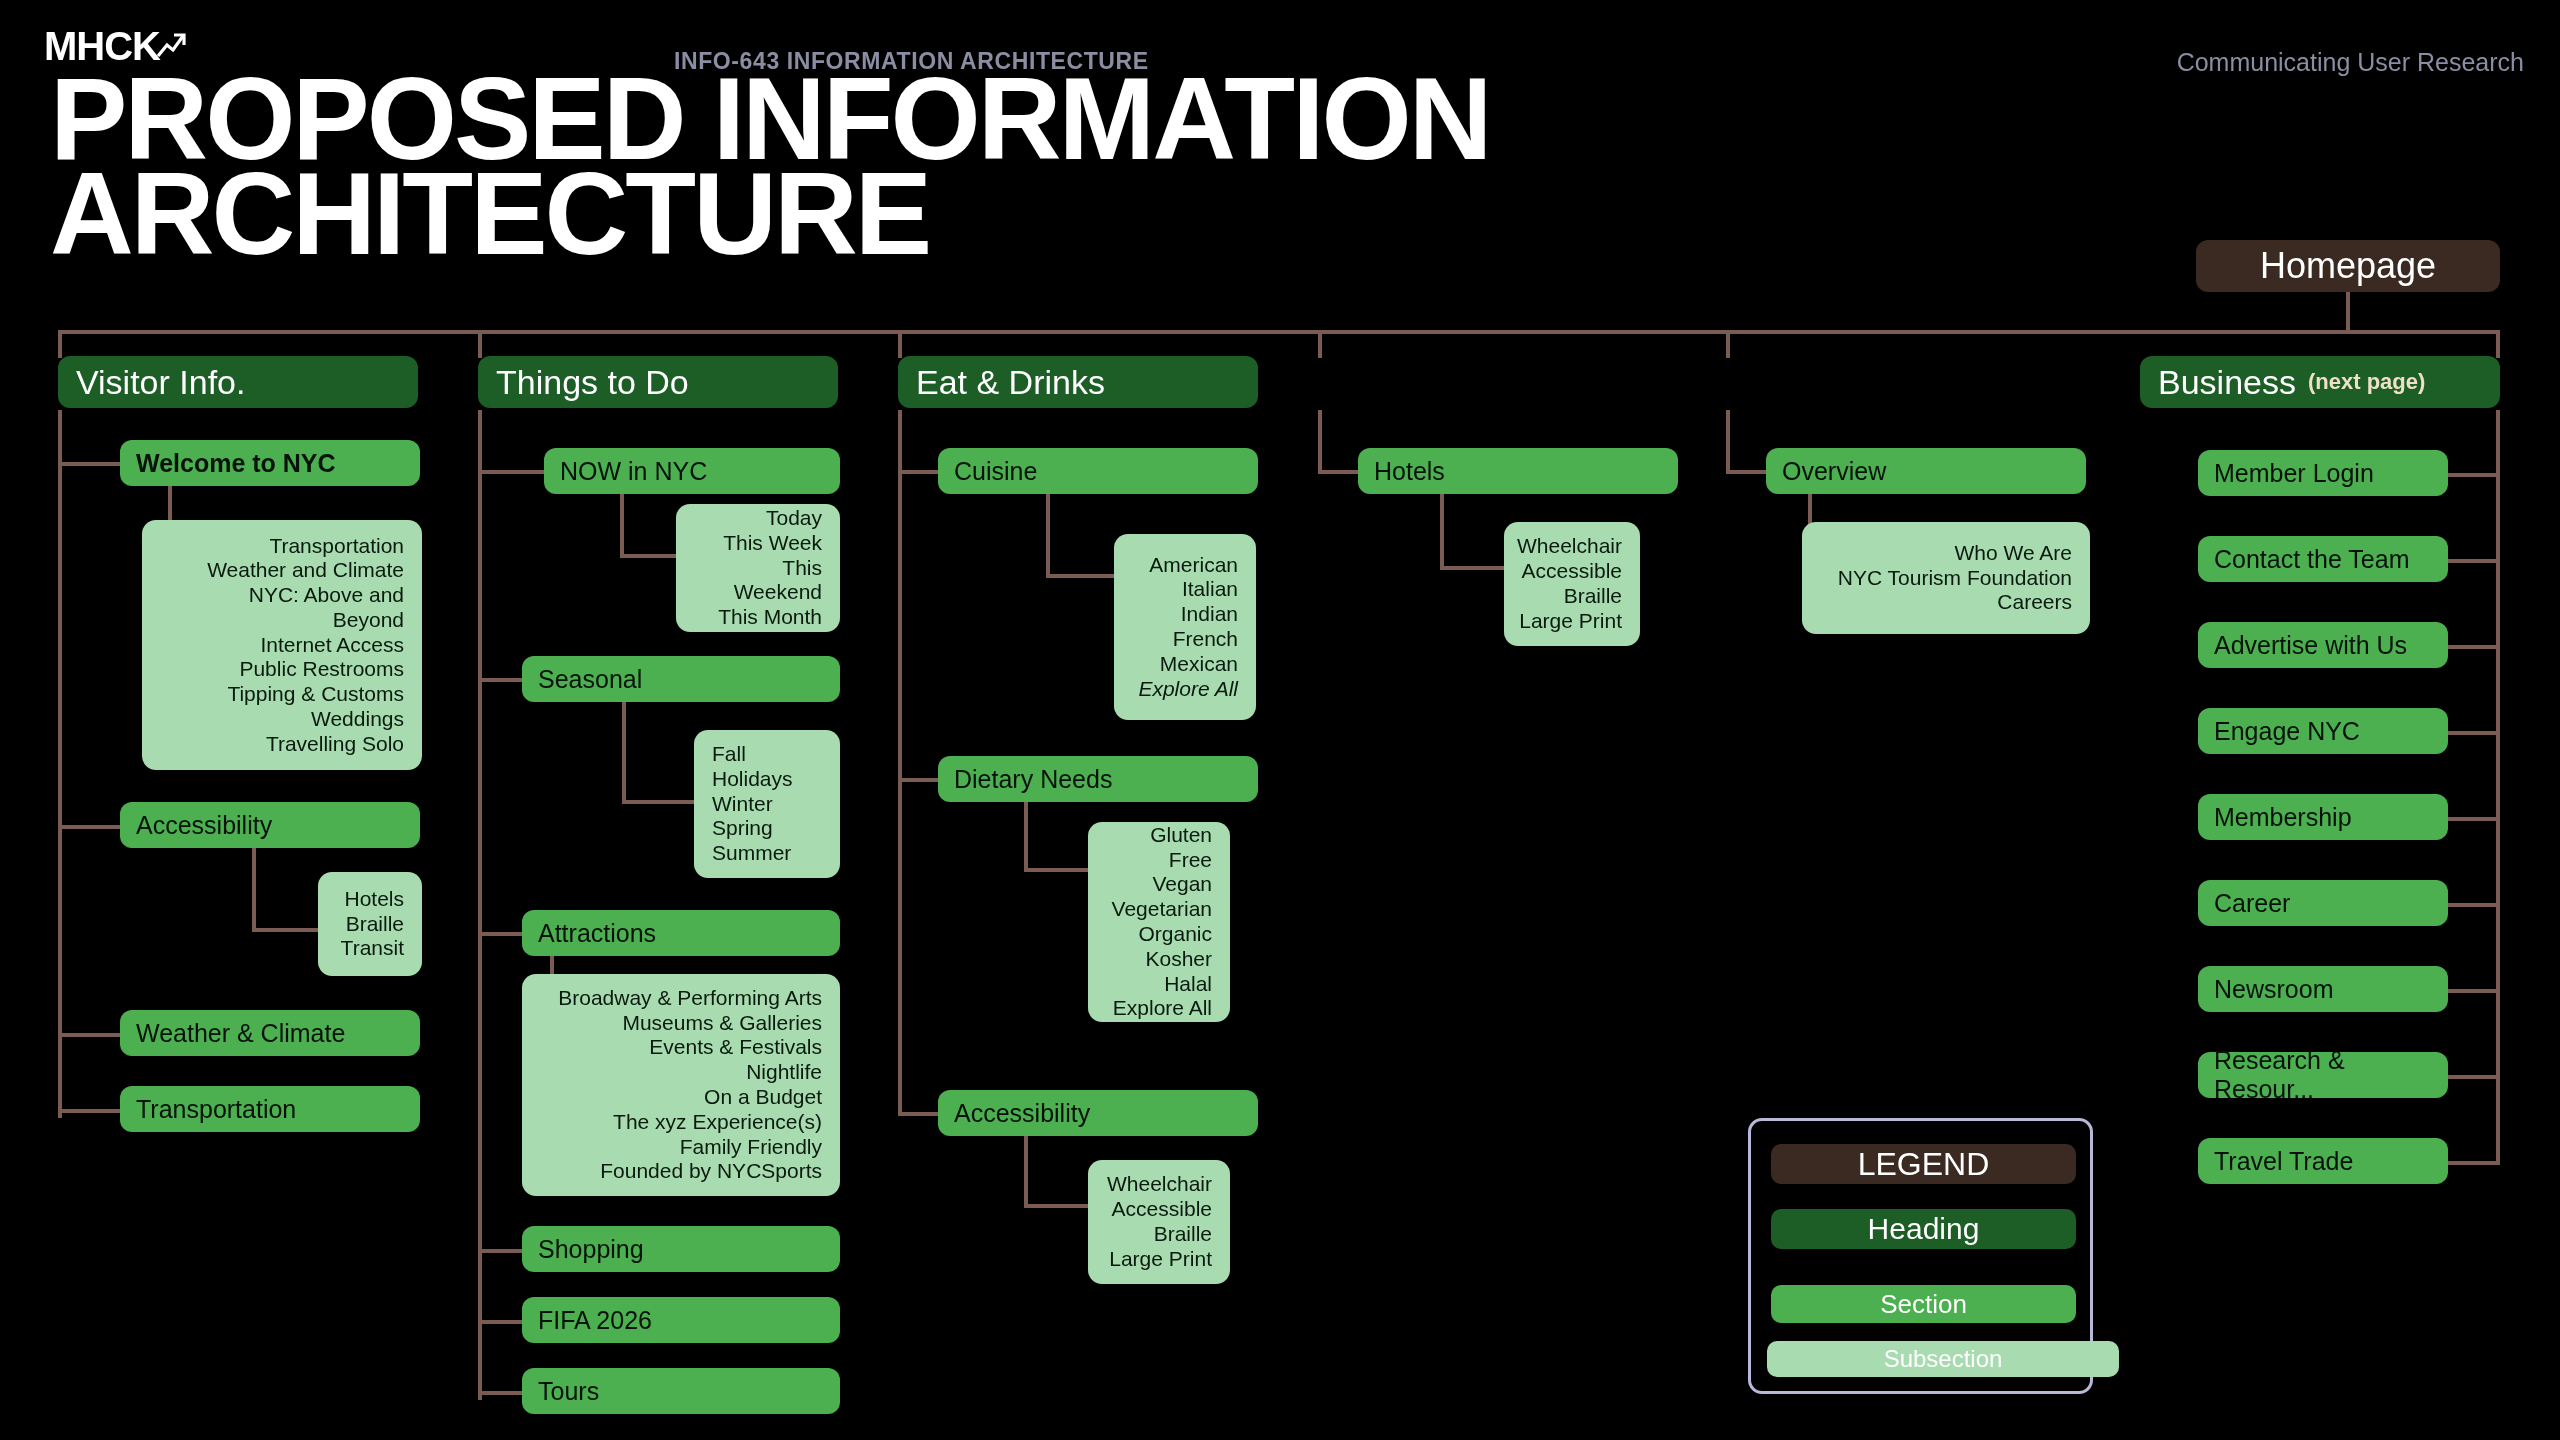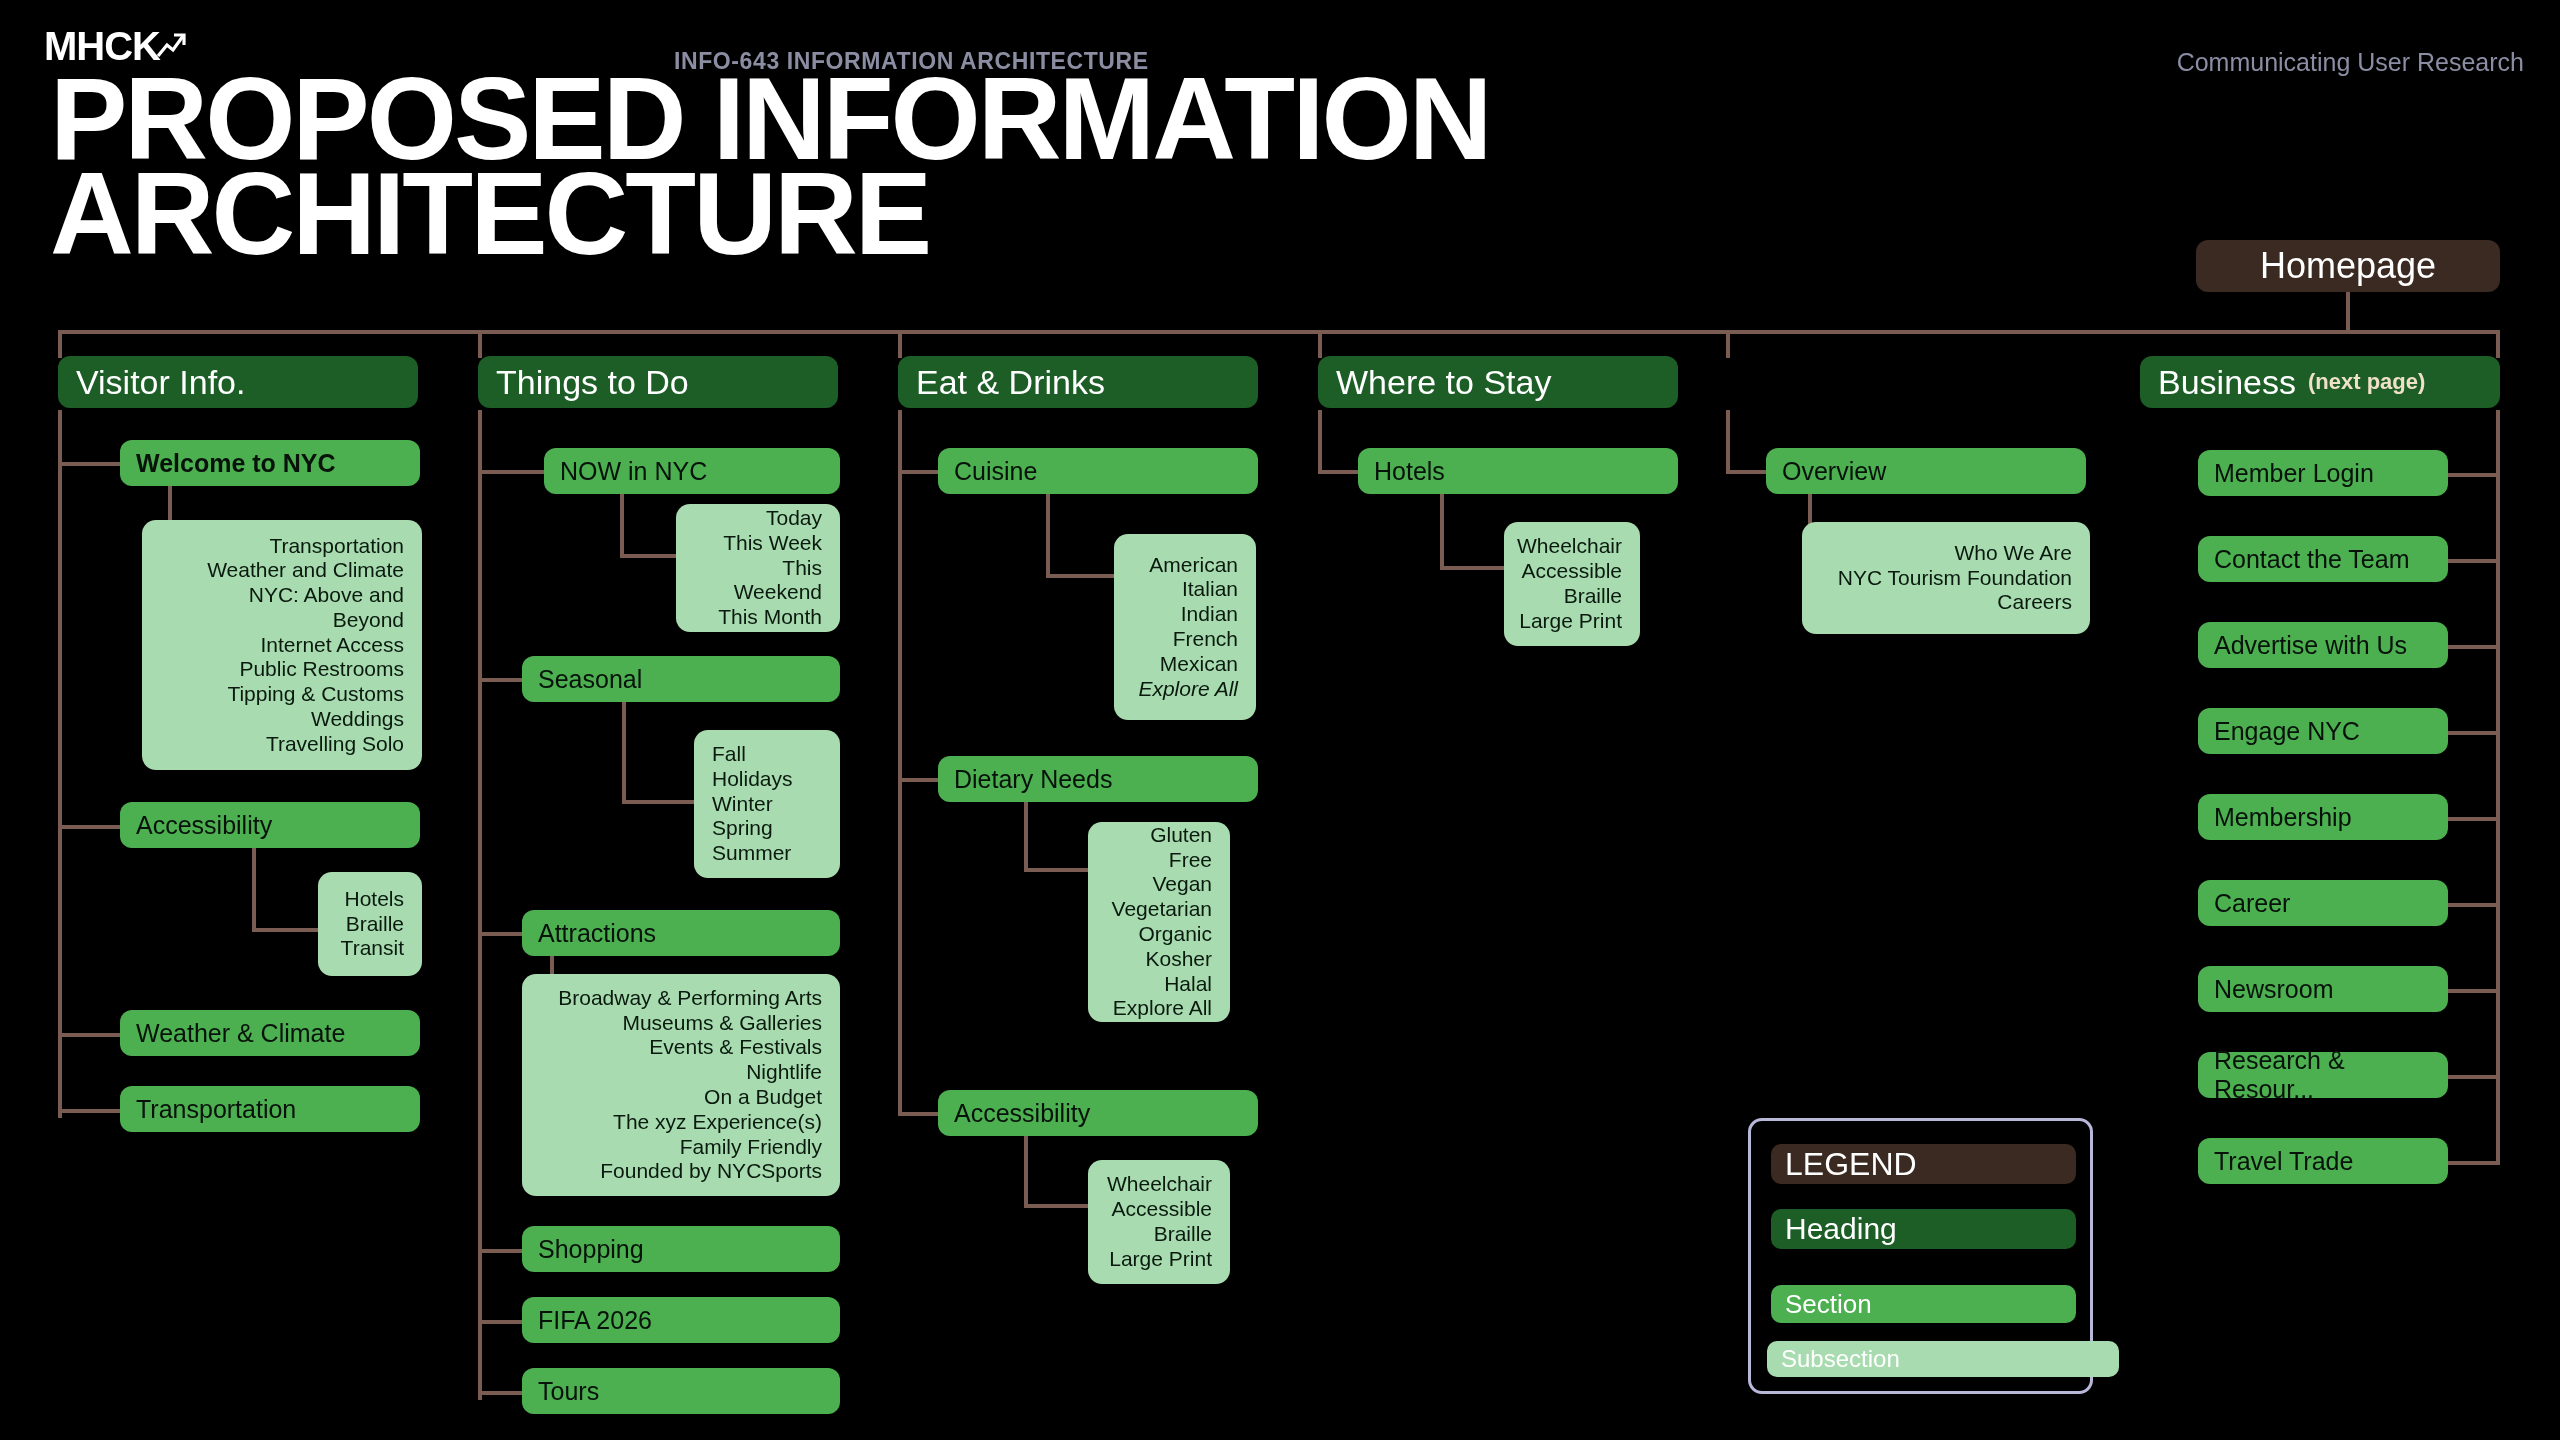--- a/index.html
+++ b/index.html
@@ -30,21 +30,21 @@
   .subsection.left{justify-content:flex-start;text-align:left;}
   .subsection .it{font-style:italic;}
 
   
   .ln{position:absolute;background:#7a5c53;}
   .lnv{width:4px;}
   .lnh{height:4px;}
 
   
   .legend{position:absolute;border:3px solid #b8b8d8;border-radius:14px;background:#000;box-sizing:border-box;}
-  .legend-row{position:absolute;border-radius:10px;display:flex;align-items:center;justify-content:flex-start;padding:0 14px;color:#fff;box-sizing:border-box;}
+  .legend-row{position:absolute;border-radius:10px;display:flex;align-items:center;justify-content:center;padding:0 14px;color:#fff;box-sizing:border-box;}
   .lg0{background:#3b2a22;font-size:32px;}
   .lg1{background:#1c5e26;font-size:30px;}
   .lg2{background:#4caf50;font-size:26px;margin-top:10px;}
   .lg3{background:#a8dcb0;font-size:24px;}
 </style>
 </head>
 <body>
 
 <div id="stage">
 
@@ -189,23 +189,20 @@
   <div class="ln lnh" style="left:898px;top:1112px;width:42px;height:4px;"></div>
   <div class="box section" style="left:938px;top:1090px;width:320px;height:46px;">
     <span>Accessibility</span>
   </div>
   <div class="ln lnv" style="left:1024px;top:1136px;width:4px;height:72px;"></div>
   <div class="ln lnh" style="left:1024px;top:1204px;width:68px;height:4px;"></div>
   <div class="box subsection" style="left:1088px;top:1160px;width:142px;height:124px;">
     <span>Wheelchair<br>Accessible<br>Braille<br>Large Print</span>
   </div>
 
-  <div class="box heading" style="left:1318px;top:356px;width:360px;height:52px;">
-    <span>Where to Stay</span>
-  </div>
   <div class="ln lnh" style="left:1318px;top:470px;width:42px;height:4px;"></div>
   <div class="box section" style="left:1358px;top:448px;width:320px;height:46px;">
     <span>Hotels</span>
   </div>
   <div class="ln lnv" style="left:1440px;top:494px;width:4px;height:76px;"></div>
   <div class="ln lnh" style="left:1440px;top:566px;width:68px;height:4px;"></div>
   <div class="box subsection" style="left:1504px;top:522px;width:136px;height:124px;">
     <span>Wheelchair<br>Accessible<br>Braille<br>Large Print</span>
   </div>
 

